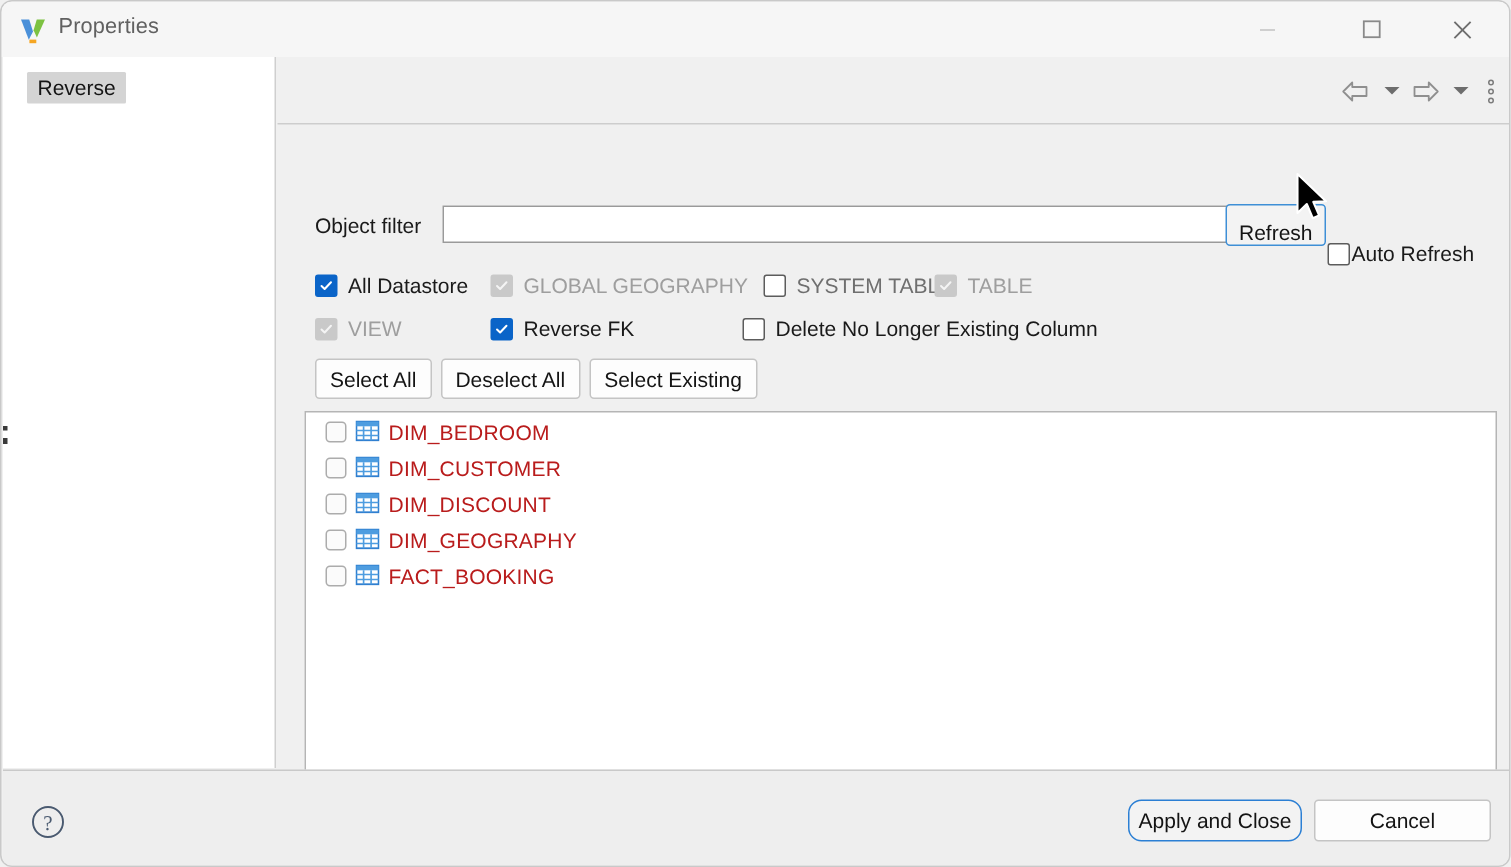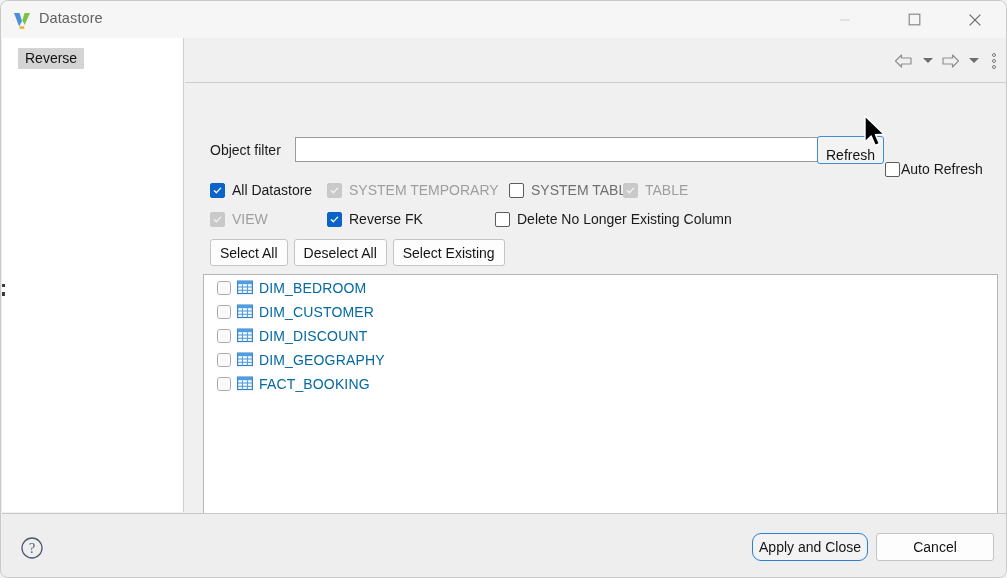--- a/index.html
+++ b/index.html
@@ -251,21 +251,21 @@
     width: 14px; height: 14px;
     background: #fbfbfb;
     border: 1.3px solid #acacac;
     border-radius: 3px;
     box-sizing: border-box;
     flex: 0 0 auto;
   }
   .tbl-icon { width: 16px; height: 15px; flex: 0 0 auto; }
   .row-label {
     font-size: 14px;
-    color: #0369a1;
+    color: #b91c1c;
     white-space: nowrap;
     letter-spacing: 0.15px;
   }
 
   .status-text {
     position: absolute;
     left: 18px; top: 441px;
     font-size: 13.5px;
     color: #1a1a1a;
   }
@@ -325,21 +325,21 @@
 <div class="window">
 
   <div class="titlebar">
     <span class="title-icon">
       <svg width="20" height="20" viewBox="0 0 20 20">
         <polygon points="2,3 7.5,3 10,11 7.2,16.5" fill="#4a90d9"></polygon>
         <polygon points="18,3 12.5,3 10.4,10.2 12.6,15" fill="#7dc242"></polygon>
         <rect x="7.6" y="16.4" width="4.6" height="2.4" fill="#f5a623"></rect>
       </svg>
     </span>
-    <span class="title-text">Datastore</span>
+    <span class="title-text">Properties</span>
 
     <div class="win-btn wb-min">
       <svg width="12" height="12" viewBox="0 0 12 12">
         <line x1="1" y1="6" x2="11" y2="6" stroke="#cfcfcf" stroke-width="1.2"></line>
       </svg>
     </div>
     <div class="win-btn wb-max">
       <svg width="13" height="13" viewBox="0 0 13 13">
         <rect x="1.2" y="1.2" width="10.6" height="10.6" fill="none" stroke="#8a8a8a" stroke-width="1.2"></rect>
       </svg>
@@ -408,21 +408,21 @@
         </span>
         <span class="cb-label">All Datastore</span>
       </div>
 
       <div class="cb-row opt-global-temp">
         <span class="cbx on-dis">
           <svg class="tick" viewBox="0 0 10 10">
               <path d="M1.5 5.2 L3.8 7.4 L8.5 2.4" fill="none" stroke="#f4f4f4" stroke-width="1.5" stroke-linecap="round" stroke-linejoin="round"></path>
             </svg>
         </span>
-        <span class="cb-label dis">SYSTEM TEMPORARY</span>
+        <span class="cb-label dis">GLOBAL GEOGRAPHY</span>
       </div>
 
       <div class="cb-row opt-system-table">
         <span class="cbx off"></span>
         <span class="cb-label dim">SYSTEM TABLE</span>
       </div>
 
       <div class="cb-row opt-table">
         <span class="cbx on-dis">
           <svg class="tick" viewBox="0 0 10 10">

